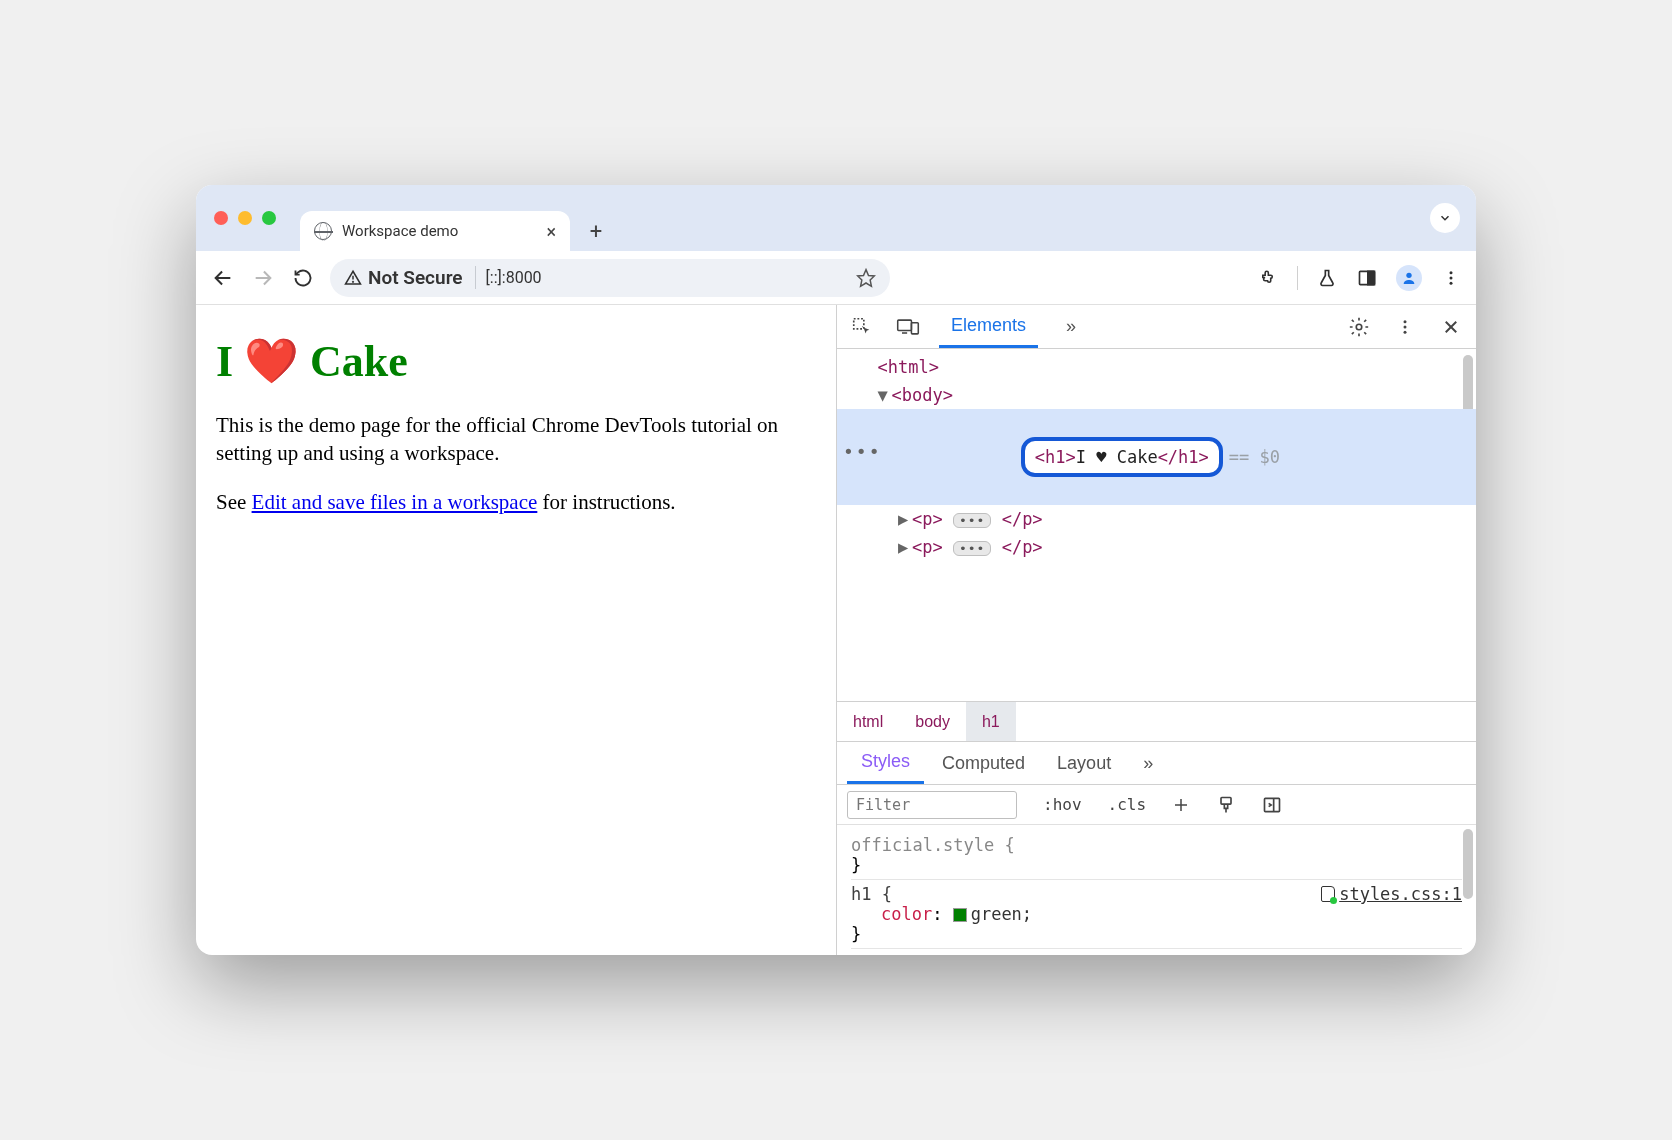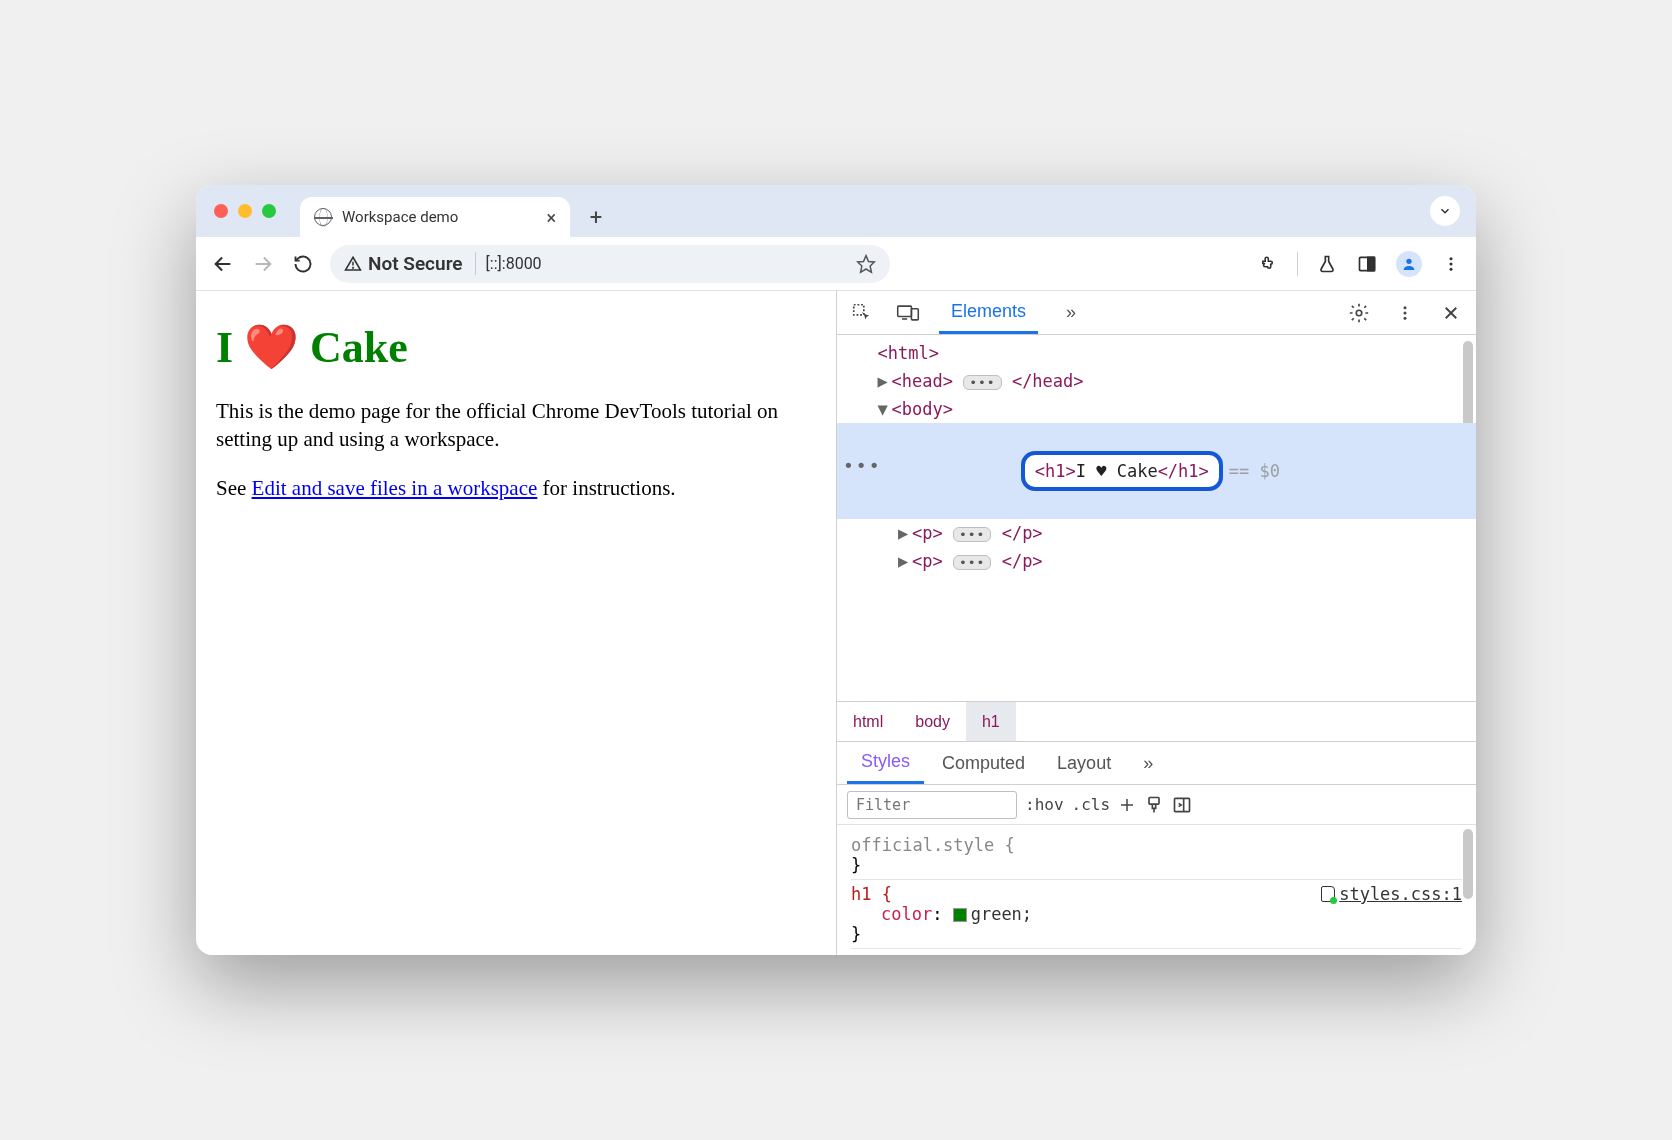--- a/index.html
+++ b/index.html
@@ -18,21 +18,21 @@
     background: #fff;
     border-radius: 16px;
     overflow: hidden;
     box-shadow: 0 30px 80px rgba(0,0,0,0.35);
     display: flex;
     flex-direction: column;
     position: relative;
   }
   
   .tabstrip {
-    height: 52px;
+    height: 66px;
     background: #dfe7f5;
     display: flex;
     align-items: flex-end;
     padding: 0 12px;
     position: relative;
   }
   .traffic {
     display: flex;
     gap: 10px;
     align-self: center;
@@ -253,21 +253,21 @@
     gap: 4px;
     padding: 0 10px;
   }
   .styles-tabs .st { padding: 0 14px; height: 100%; display: flex; align-items: center; color: #555; cursor: pointer; }
   .styles-tabs .st.active { color: #8b5cf6; border-bottom: 3px solid #1a73e8; }
 
   .styles-toolbar {
     height: 40px;
     display: flex; align-items: center;
     padding: 6px 10px;
-    gap: 8px;
+    gap: 26px;
     font-family: Menlo, Consolas, monospace;
     font-size: 16px;
     color: #444;
     border-bottom: 1px solid #e0e0e0;
   }
   .filter-input {
     width: 170px;
     height: 28px;
     border: 1px solid #bfbfbf;
     border-radius: 3px;
@@ -279,21 +279,21 @@
   .stb { cursor: pointer; }
 
   .rules {
     flex: 0 0 auto;
     font-family: Menlo, Consolas, monospace;
     font-size: 17px;
     padding: 6px 14px;
     overflow: auto;
   }
   .rule-block { border-bottom: 1px solid #e5e5e5; padding: 4px 0; }
-  .selector { color: #b91c1c; }
+  .selector { color: #404040; }
   .prop { color: #c81f49; margin-left: 30px; }
   .val { color: #333; }
   .swatch { display: inline-block; width: 14px; height: 14px; background: green; border: 1px solid #999; vertical-align: middle; margin-right: 4px; }
   .sourcelink { float: right; text-decoration: underline; color: #333; display: flex; align-items: center; gap: 4px; }
   .sourcelink .srcicon {
     width: 14px; height: 16px; border: 1.5px solid #333; border-radius: 2px 4px 2px 2px;
     position: relative;
   }
   .sourcelink .srcicon::after {
     content: ''; position: absolute; right: -3px; bottom: -3px;
@@ -454,21 +454,20 @@
           <svg width="18" height="18" viewBox="0 0 24 24" fill="none" stroke="#444" stroke-width="2.5">
               <line x1="5" y1="5" x2="19" y2="19"></line>
               <line x1="19" y1="5" x2="5" y2="19"></line>
             </svg>
         </div>
       </div>
 
       <div class="dom" style="position:relative;">
         <div class="vscroll" style="top:6px;height:90px;"></div>
         <div class="dom-row">  <span class="tag">&lt;html&gt;</span></div>
-        <div class="dom-row">  <span class="tri">▶</span><span class="tag">&lt;head&gt;</span> <span class="ellipsis-badge">•••</span> <span class="tag">&lt;/head&gt;</span></div>
         <div class="dom-row">  <span class="tri">▼</span><span class="tag">&lt;body&gt;</span></div>
         <div class="dom-row selected" style="position:relative;">
           <span class="selected-more">•••</span>      <span class="selected-inner"><span class="tag">&lt;h1&gt;</span><span class="txt">I ♥ Cake</span><span class="tag">&lt;/h1&gt;</span></span><span class="dollar0">== $0</span>
         </div>
         <div class="dom-row">    <span class="tri">▶</span><span class="tag">&lt;p&gt;</span> <span class="ellipsis-badge">•••</span> <span class="tag">&lt;/p&gt;</span></div>
         <div class="dom-row">    <span class="tri">▶</span><span class="tag">&lt;p&gt;</span> <span class="ellipsis-badge">•••</span> <span class="tag">&lt;/p&gt;</span></div>
       </div>
 
       <div class="breadcrumb">
         <span>html</span>

